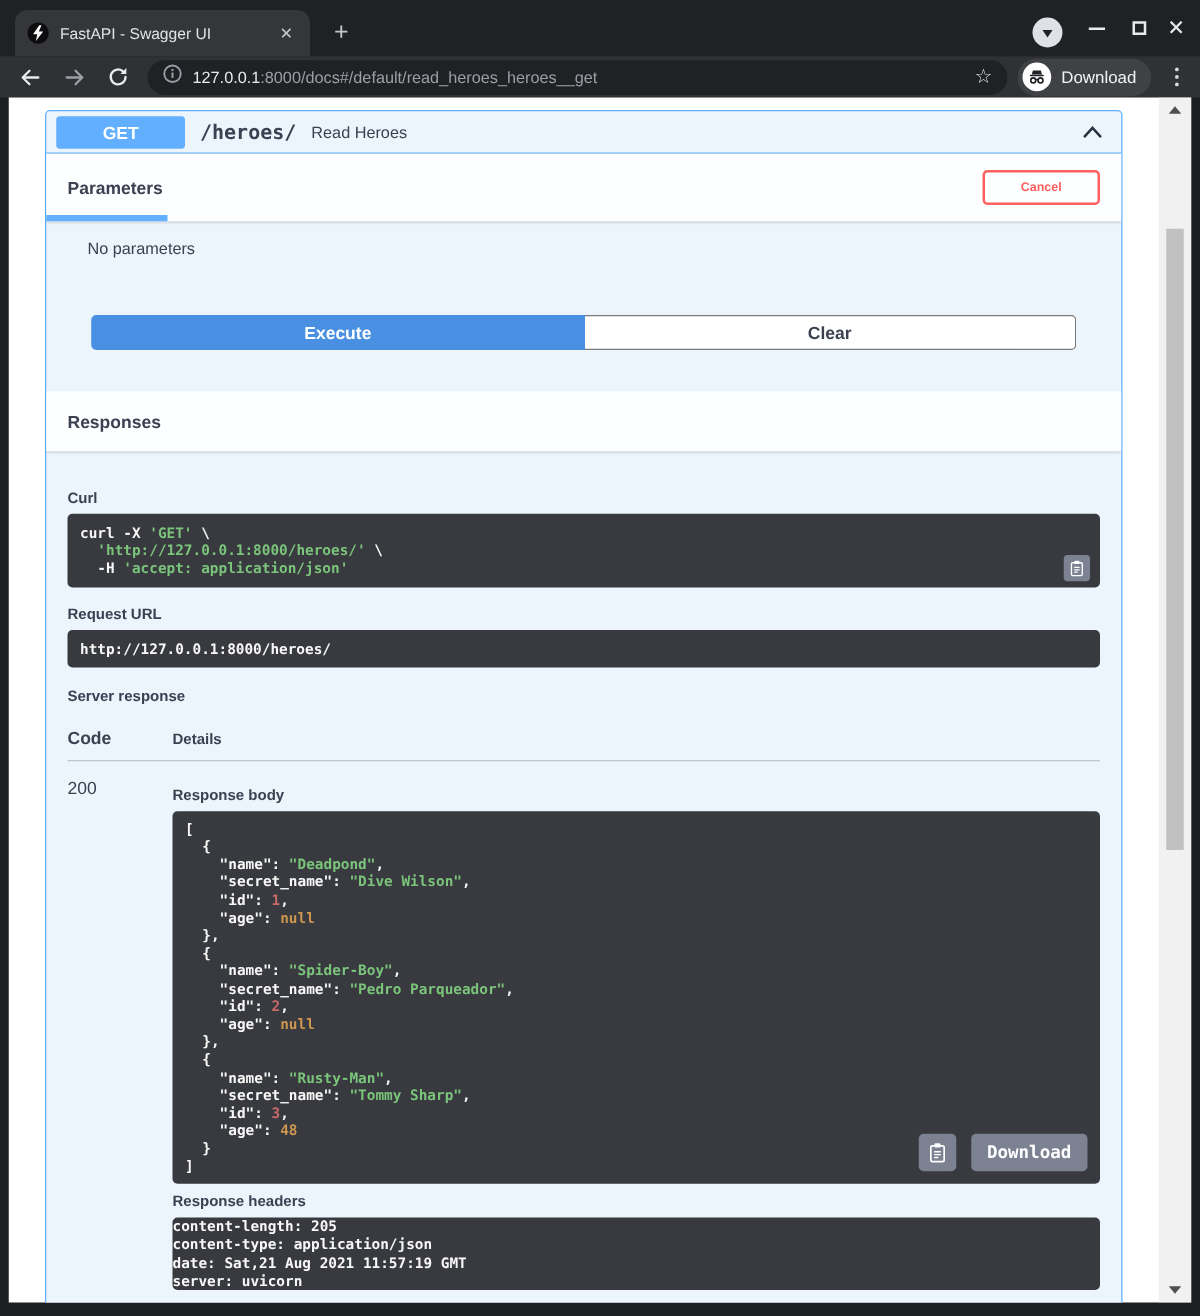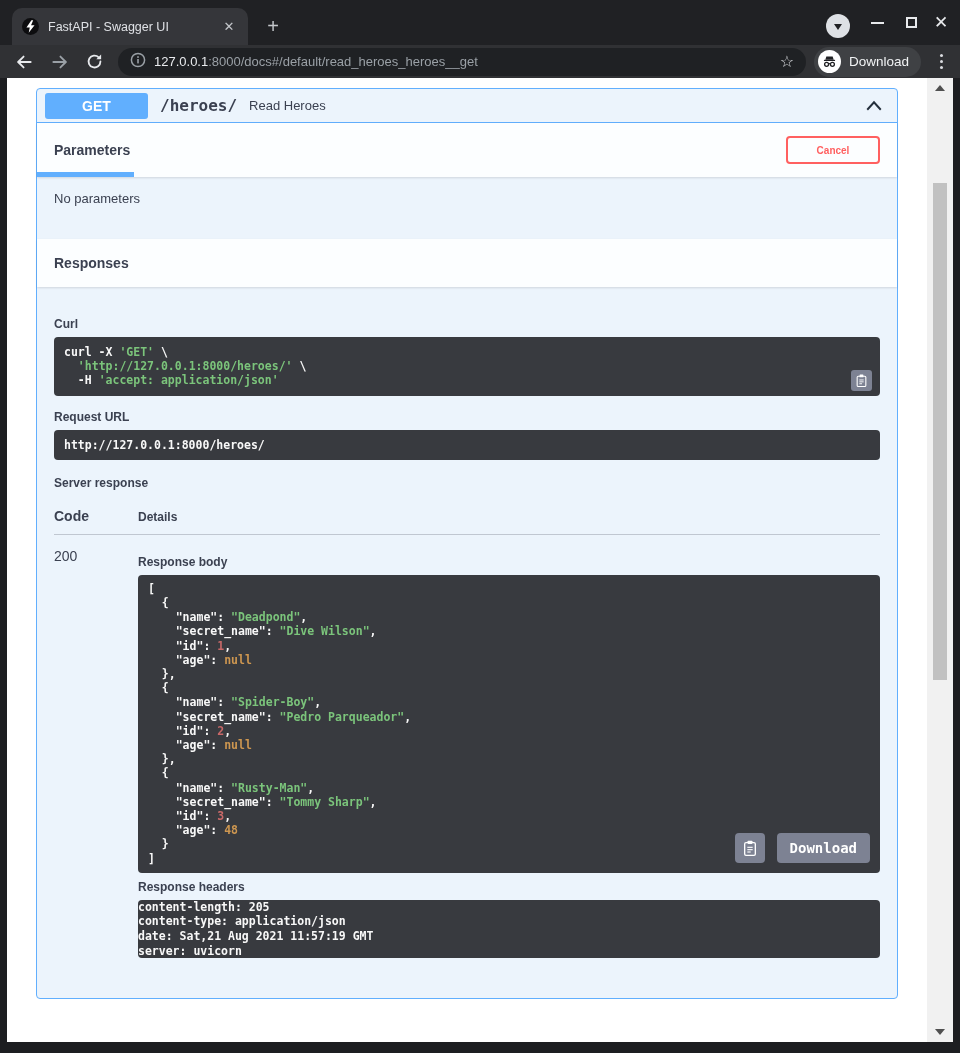--- a/index.html
+++ b/index.html
@@ -64,21 +64,21 @@
   .op-path { margin-left:12px; font-family:"DejaVu Sans Mono", monospace; font-weight:bold; font-size:16px; color:#3b4151; }
   .op-summary { margin-left:12px; font-size:13px; color:#3b4151; }
   .op-chevron { margin-left:auto; margin-right:6px; display:flex; align-items:center; }
   .section-header { position:relative; height:54px; background:rgba(255,255,255,.85);
     display:flex; align-items:center; padding:0 17px; box-shadow:0 1px 2px rgba(0,0,0,.12);gap:36px; }
   .tab-underline { position:absolute; left:0; bottom:0; width:97px; height:5px; background:var(--accent-border,#61affe); }
   .sec-title { font-size:14px; font-weight:bold; color:#3b4151; }
   .btn-cancel { margin-left:auto; width:94px; height:28px; background:transparent;
     border:2px solid var(--cancel,#ff6060); border-radius:4px; color:var(--cancel,#ff6060);
     font-weight:bold; font-size:10px; font-family:inherit; }
-  .params-body { padding:14px 17px 33px; }
+  .params-body { padding:14px 33px 33px; }
   .no-params { font-size:13px; color:#3b4151; }
   .execute-wrapper { display:flex; height:28px; margin:46px 3px 0; }
   .btn-execute { flex:1; background:var(--execute,#4990e2); border:1px solid var(--execute,#4990e2);
     border-radius:4px 0 0 4px; color:#fff; font-weight:bold; font-size:14px; font-family:inherit; }
   .btn-clear { flex:1; background:#fff; border:1px solid #7a7a7a; border-left:none;
     border-radius:0 4px 4px 0; color:#3b4151; font-weight:bold; font-size:14px; font-family:inherit; }
   .responses-header { height:48px; }
   .responses-inner { padding:30px 17px 0; }
   .block-label { font-size:12px; font-weight:bold; color:#3b4151; margin-bottom:6px; }
   .mt14 { margin-top:14px; } .mt16 { margin-top:16px; } .mt12 { margin-top:12px; }
@@ -197,20 +197,24 @@
     </div>
 
     <div class="section-header">
       <span class="sec-title">Parameters</span>
       <button class="btn-cancel">Cancel</button>
       <span class="tab-underline"></span>
     </div>
 
     <div class="params-body">
       <div class="no-params">No parameters</div>
+      <div class="execute-wrapper">
+        <button class="btn-execute">Execute</button>
+        <button class="btn-clear">Clear</button>
+      </div>
     </div>
 
     <div class="section-header responses-header">
       <span class="sec-title">Responses</span>
     </div>
 
     <div class="responses-inner">
       <div class="block-label">Curl</div>
       <div class="dark-block curl-block">
         <div>

